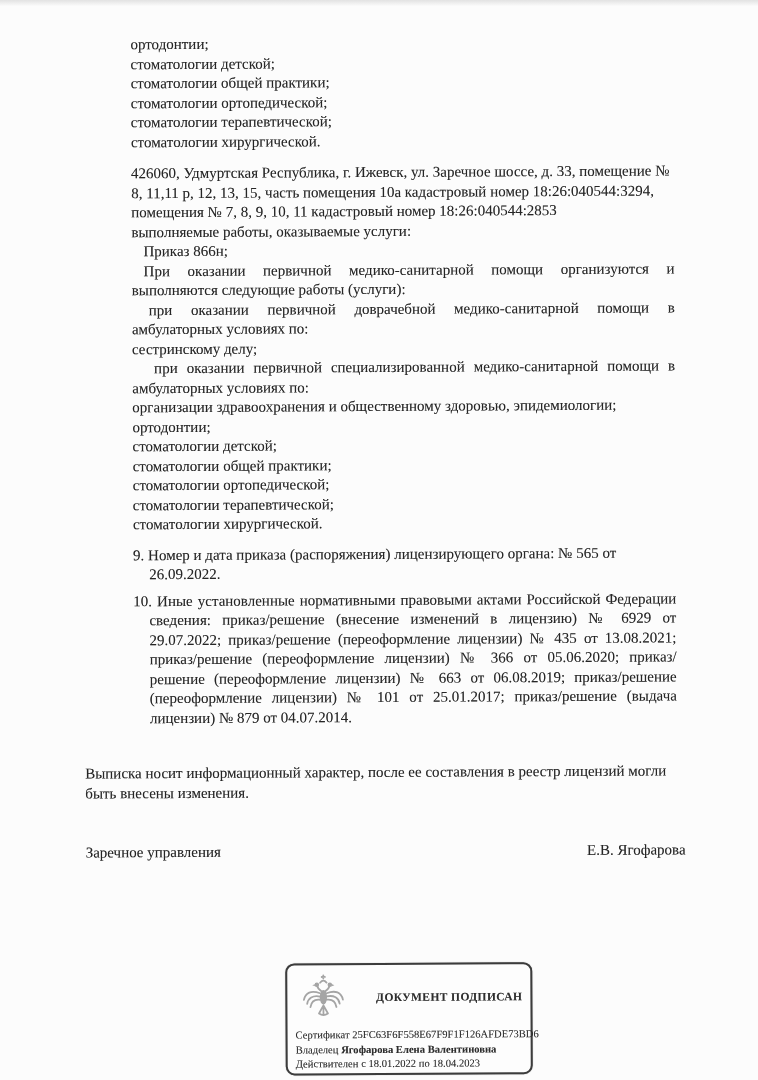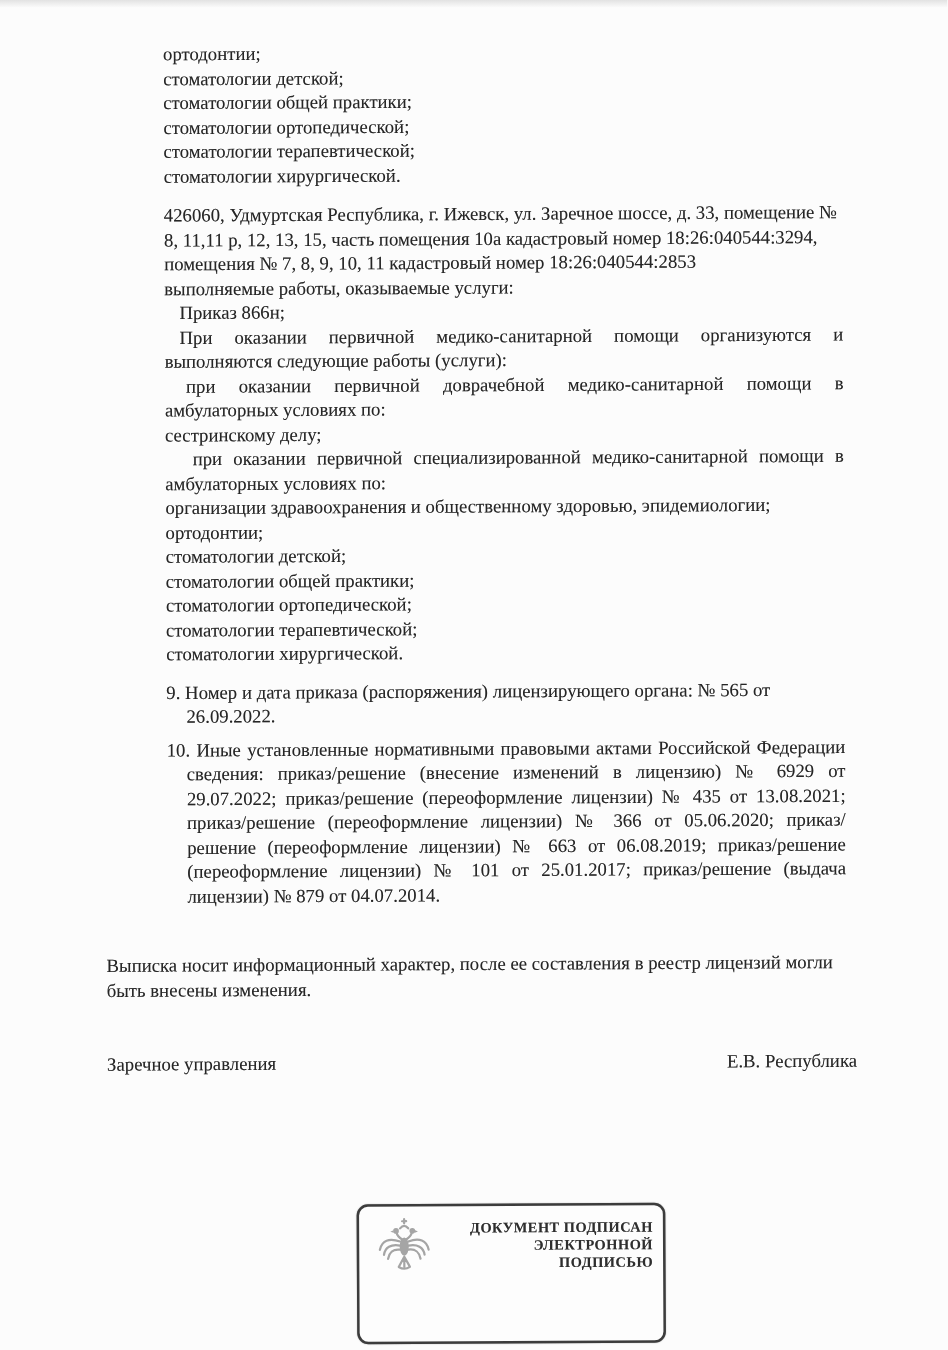--- a/index.html
+++ b/index.html
@@ -108,21 +108,21 @@
   </ul>
 
   <p class="hang item9"><span>9.</span> <span>Номер и дата приказа (распоряжения) лицензирующего органа: № 565 от 26.09.2022.</span></p>
 
   <p class="hang item10"><span>10.</span> <span>Иные установленные нормативными правовыми актами Российской Федерации сведения: приказ/решение (внесение изменений в лицензию) № 6929 от 29.07.2022; приказ/решение (переоформление лицензии) № 435 от 13.08.2021; приказ/решение (переоформление лицензии) № 366 от 05.06.2020; приказ/решение (переоформление лицензии) № 663 от 06.08.2019; приказ/решение (переоформление лицензии) № 101 от 25.01.2017; приказ/решение (выдача лицензии) № 879 от 04.07.2014.</span></p>
 
   <p class="note">Выписка носит информационный характер, после ее составления в реестр лицензий могли быть внесены изменения.</p>
 
   <div class="sig-row">
     <span>Заречное управления</span>
-    <span>Е.В. Республика</span>
+    <span>Е.В. Ягофарова</span>
   </div>
 
   <div class="stamp">
     <div class="stamp-head">
       <svg class="stamp-emblem" viewBox="0 0 64 64" aria-hidden="true">
         <g stroke="#a5a5a5" fill="none" stroke-width="2.2" stroke-linecap="round" stroke-linejoin="round">
 
           <path d="M32 9 v-4 M30 7 h4"></path>
           <path d="M28 14 q4 -5 8 0"></path>
 
@@ -143,18 +143,22 @@
         <g fill="#a5a5a5">
           <ellipse cx="32" cy="32" rx="4.5" ry="9"></ellipse>
           <circle cx="24" cy="16.5" r="2.8"></circle>
           <circle cx="40" cy="16.5" r="2.8"></circle>
           <path d="M21.6 15.8 l-3.2 1.4 3.2 1.2 z"></path>
           <path d="M42.4 15.8 l3.2 1.4 -3.2 1.2 z"></path>
         </g>
       </svg>
       <div class="stamp-title">
         <div>ДОКУМЕНТ ПОДПИСАН</div>
-        <div>ЭЛЕКТРОННОЙ ПОДПИСЬЮ</div>
       </div>
+    </div>
+    <div class="stamp-info">
+      <div><span>Сертификат</span> <span>25FC63F6F558E67F9F1F126AFDE73BD6</span></div>
+      <div><span>Владелец</span> <span class="bold">Ягофарова Елена Валентиновна</span></div>
+      <div>Действителен с 18.01.2022 по 18.04.2023</div>
     </div>
   </div>
 
 </div>
 
 </body></html>

